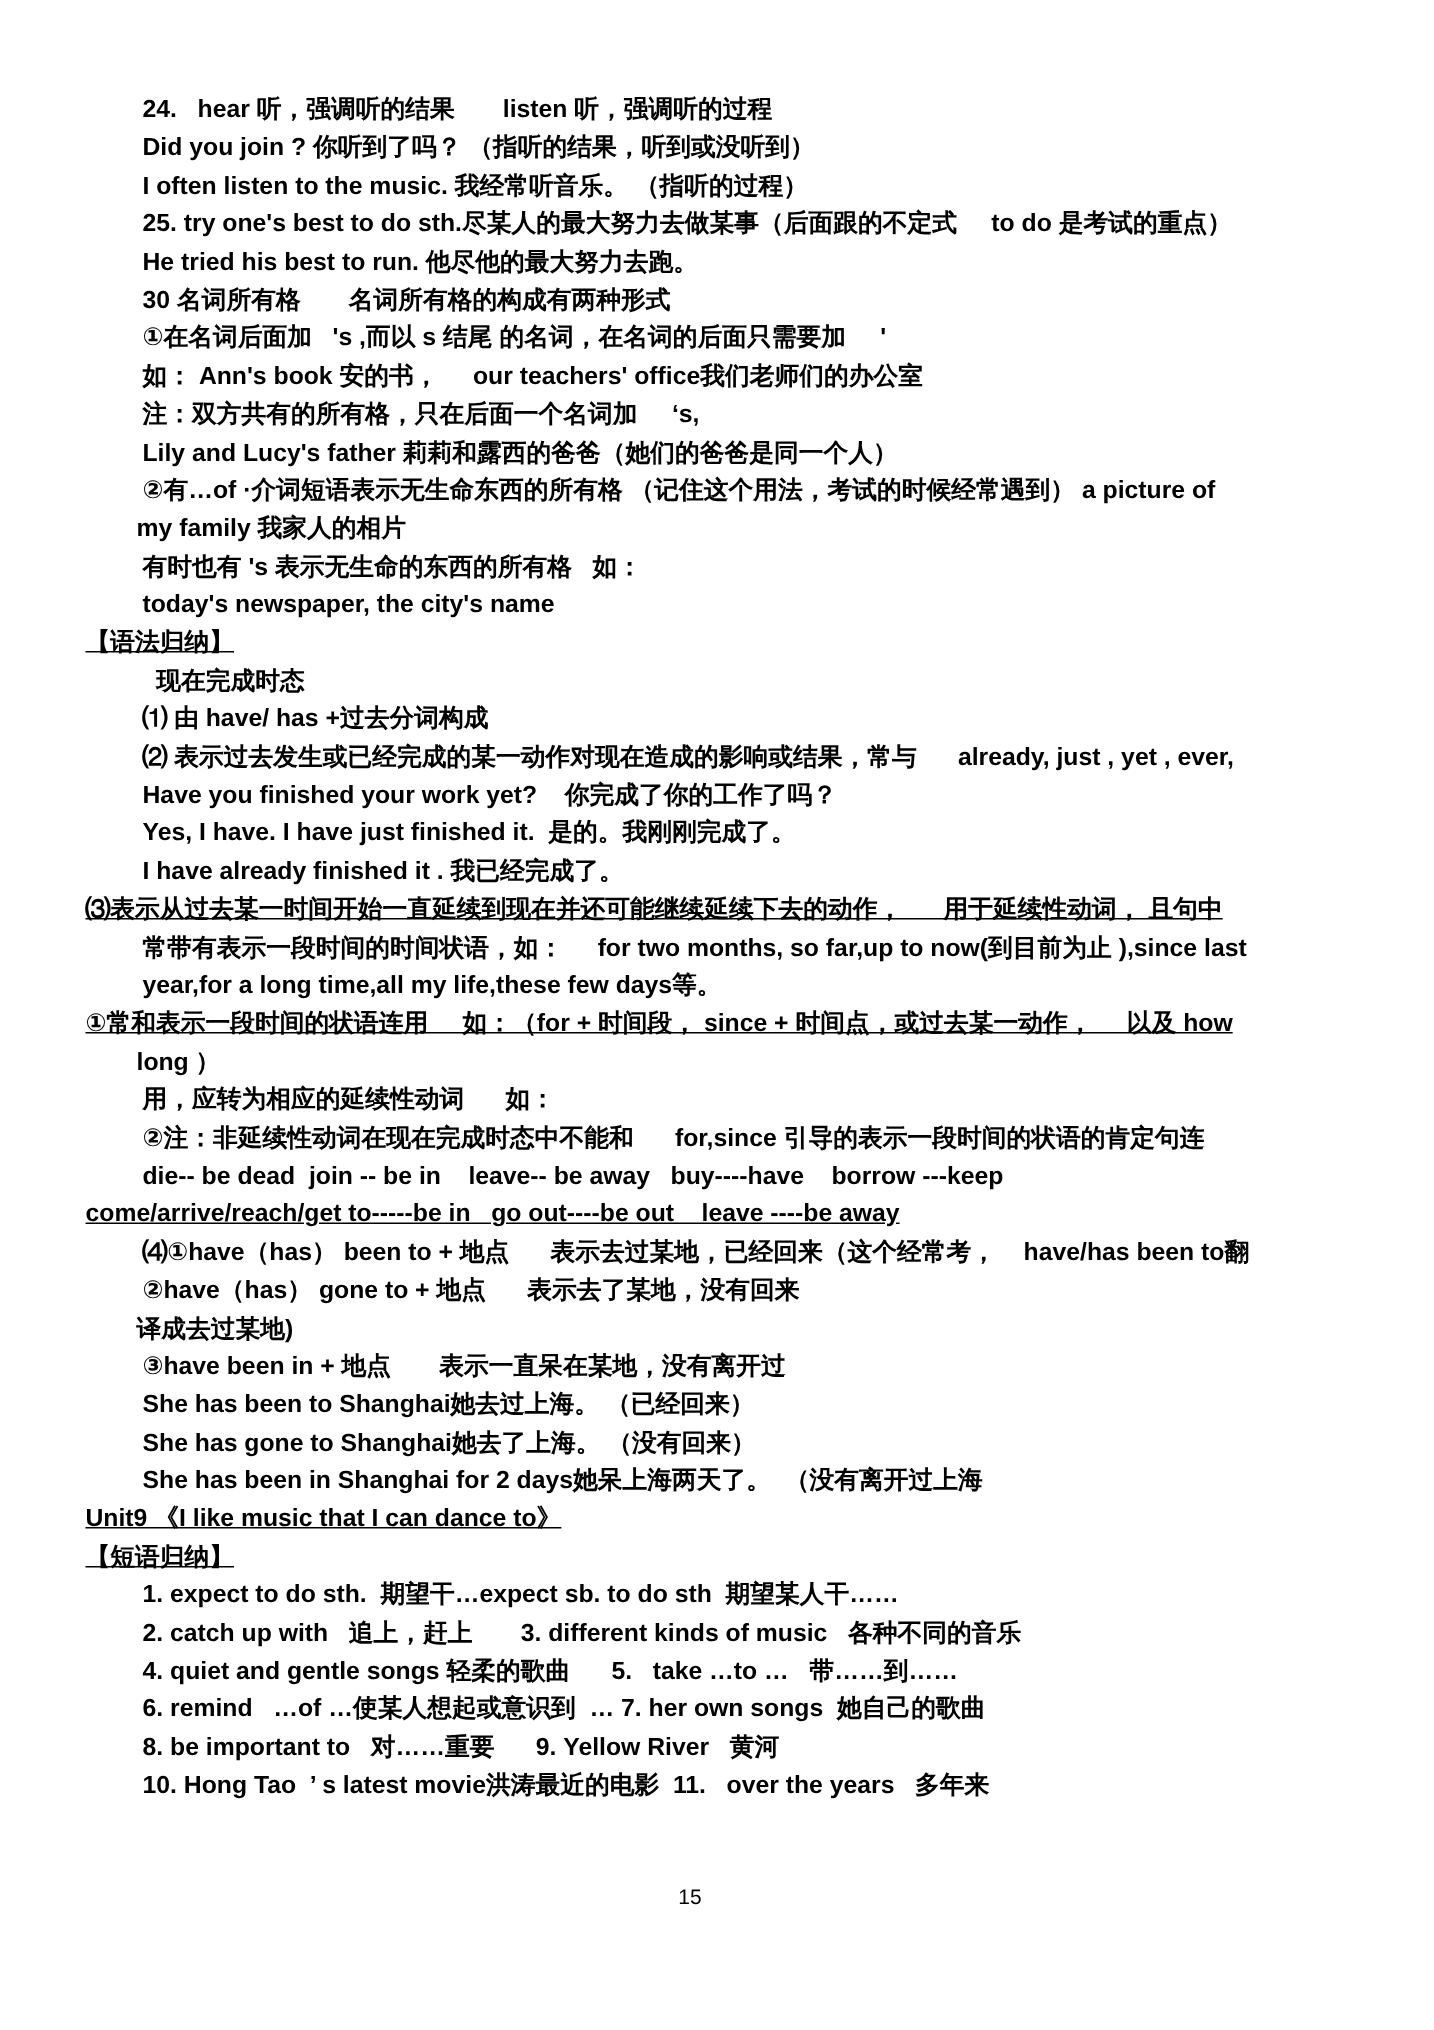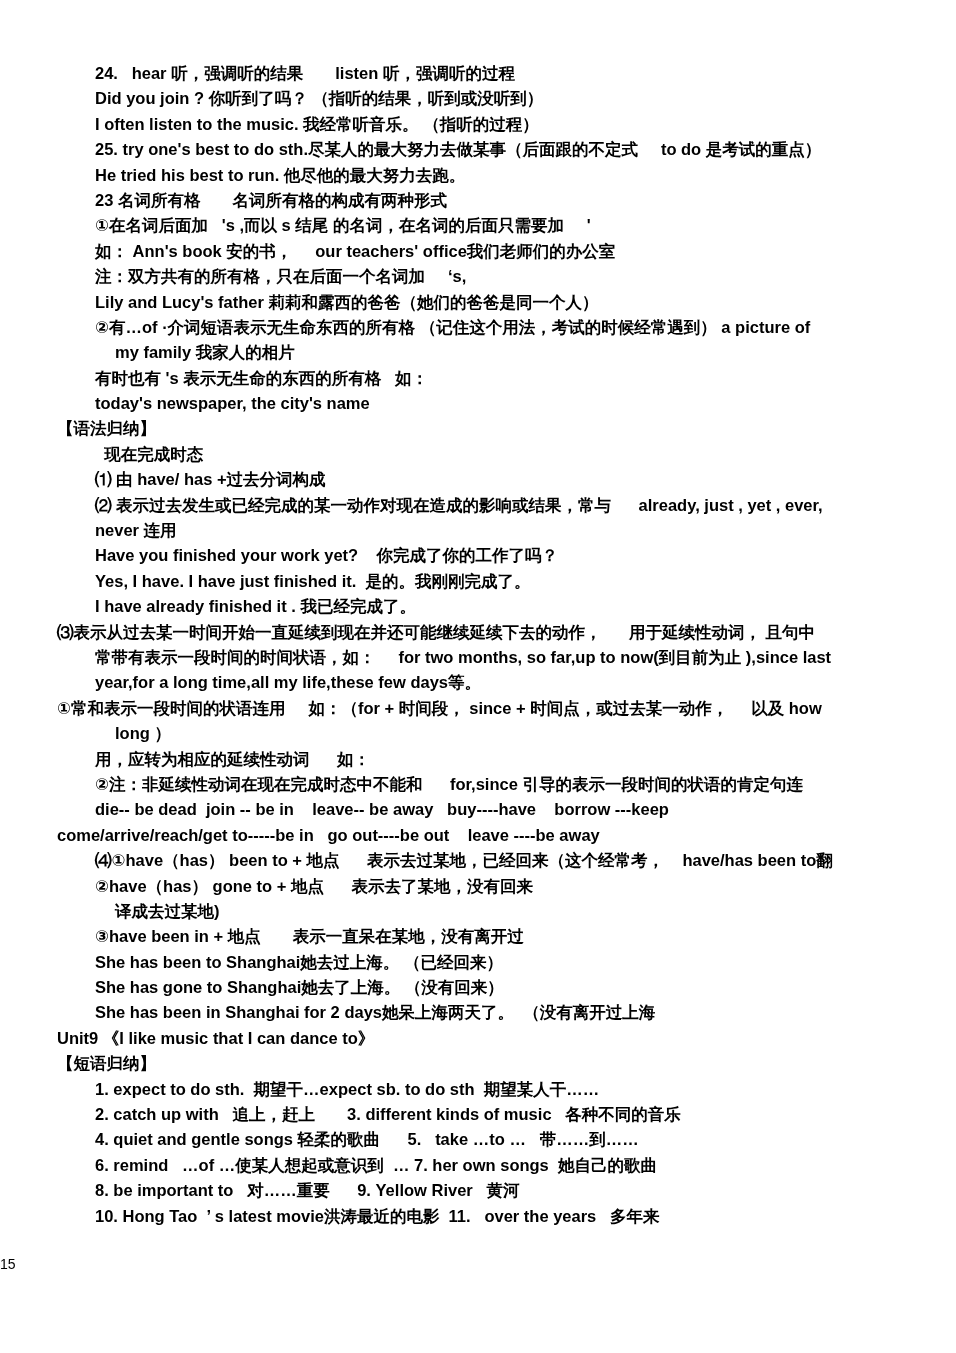--- a/index.html
+++ b/index.html
@@ -24,58 +24,58 @@
     right: 16px;
   }
   .line {
     white-space: pre;
     font-size: 16.5px;
     font-weight: bold;
     line-height: 25.4px;
     height: 25.4px;
     overflow: visible;
   }
-  .ind0 { margin-left: 0; }
+  .ind0 { margin-left: 0; text-decoration: underline; }
   .ind1 { margin-left: 38px; }
-  .ind2 { margin-left: 58px; }
+  .ind2 { margin-left: 34px; }
   .page-number {
     position: absolute;
     top: 1256px;
     left: 0;
     width: 100%;
+    text-align: center;
     font-size: 14px;
     font-weight: normal;
     font-family: "Liberation Sans", "DejaVu Sans", sans-serif;
     color: #000000;
   }
 </style>
 </head>
 <body>
 
 <div class="page">
   <div class="content" id="doc-content">
       <div class="line ind1">24.   hear 听，强调听的结果       listen 听，强调听的过程</div>
       <div class="line ind1">Did you join ? 你听到了吗？ （指听的结果，听到或没听到）</div>
       <div class="line ind1">I often listen to the music. 我经常听音乐。 （指听的过程）</div>
       <div class="line ind1">25. try one's best to do sth.尽某人的最大努力去做某事（后面跟的不定式     to do 是考试的重点）</div>
       <div class="line ind1">He tried his best to run. 他尽他的最大努力去跑。</div>
-      <div class="line ind1">23 名词所有格       名词所有格的构成有两种形式</div>
+      <div class="line ind1">30 名词所有格       名词所有格的构成有两种形式</div>
       <div class="line ind1">①在名词后面加   's ,而以 s 结尾 的名词，在名词的后面只需要加     '</div>
       <div class="line ind1">如： Ann's book 安的书，     our teachers' office我们老师们的办公室</div>
       <div class="line ind1">注：双方共有的所有格，只在后面一个名词加     ‘s,</div>
       <div class="line ind1">Lily and Lucy's father 莉莉和露西的爸爸（她们的爸爸是同一个人）</div>
       <div class="line ind1">②有…of ·介词短语表示无生命东西的所有格 （记住这个用法，考试的时候经常遇到） a picture of</div>
       <div class="line ind2">my family 我家人的相片</div>
       <div class="line ind1">有时也有 's 表示无生命的东西的所有格   如：</div>
       <div class="line ind1">today's newspaper, the city's name</div>
       <div class="line ind0">【语法归纳】</div>
       <div class="line ind1">  现在完成时态</div>
       <div class="line ind1">⑴ 由 have/ has +过去分词构成</div>
       <div class="line ind1">⑵ 表示过去发生或已经完成的某一动作对现在造成的影响或结果，常与      already, just , yet , ever,</div>
-      <div class="line ind1">never 连用</div>
       <div class="line ind1">Have you finished your work yet?    你完成了你的工作了吗？</div>
       <div class="line ind1">Yes, I have. I have just finished it.  是的。我刚刚完成了。</div>
       <div class="line ind1">I have already finished it . 我已经完成了。</div>
       <div class="line ind0">⑶表示从过去某一时间开始一直延续到现在并还可能继续延续下去的动作，      用于延续性动词， 且句中</div>
       <div class="line ind1">常带有表示一段时间的时间状语，如：     for two months, so far,up to now(到目前为止 ),since last</div>
       <div class="line ind1">year,for a long time,all my life,these few days等。</div>
       <div class="line ind0">①常和表示一段时间的状语连用     如：（for + 时间段， since + 时间点，或过去某一动作，     以及 how</div>
       <div class="line ind2">long ）</div>
       <div class="line ind1">用，应转为相应的延续性动词      如：</div>
       <div class="line ind1">②注：非延续性动词在现在完成时态中不能和      for,since 引导的表示一段时间的状语的肯定句连</div>

